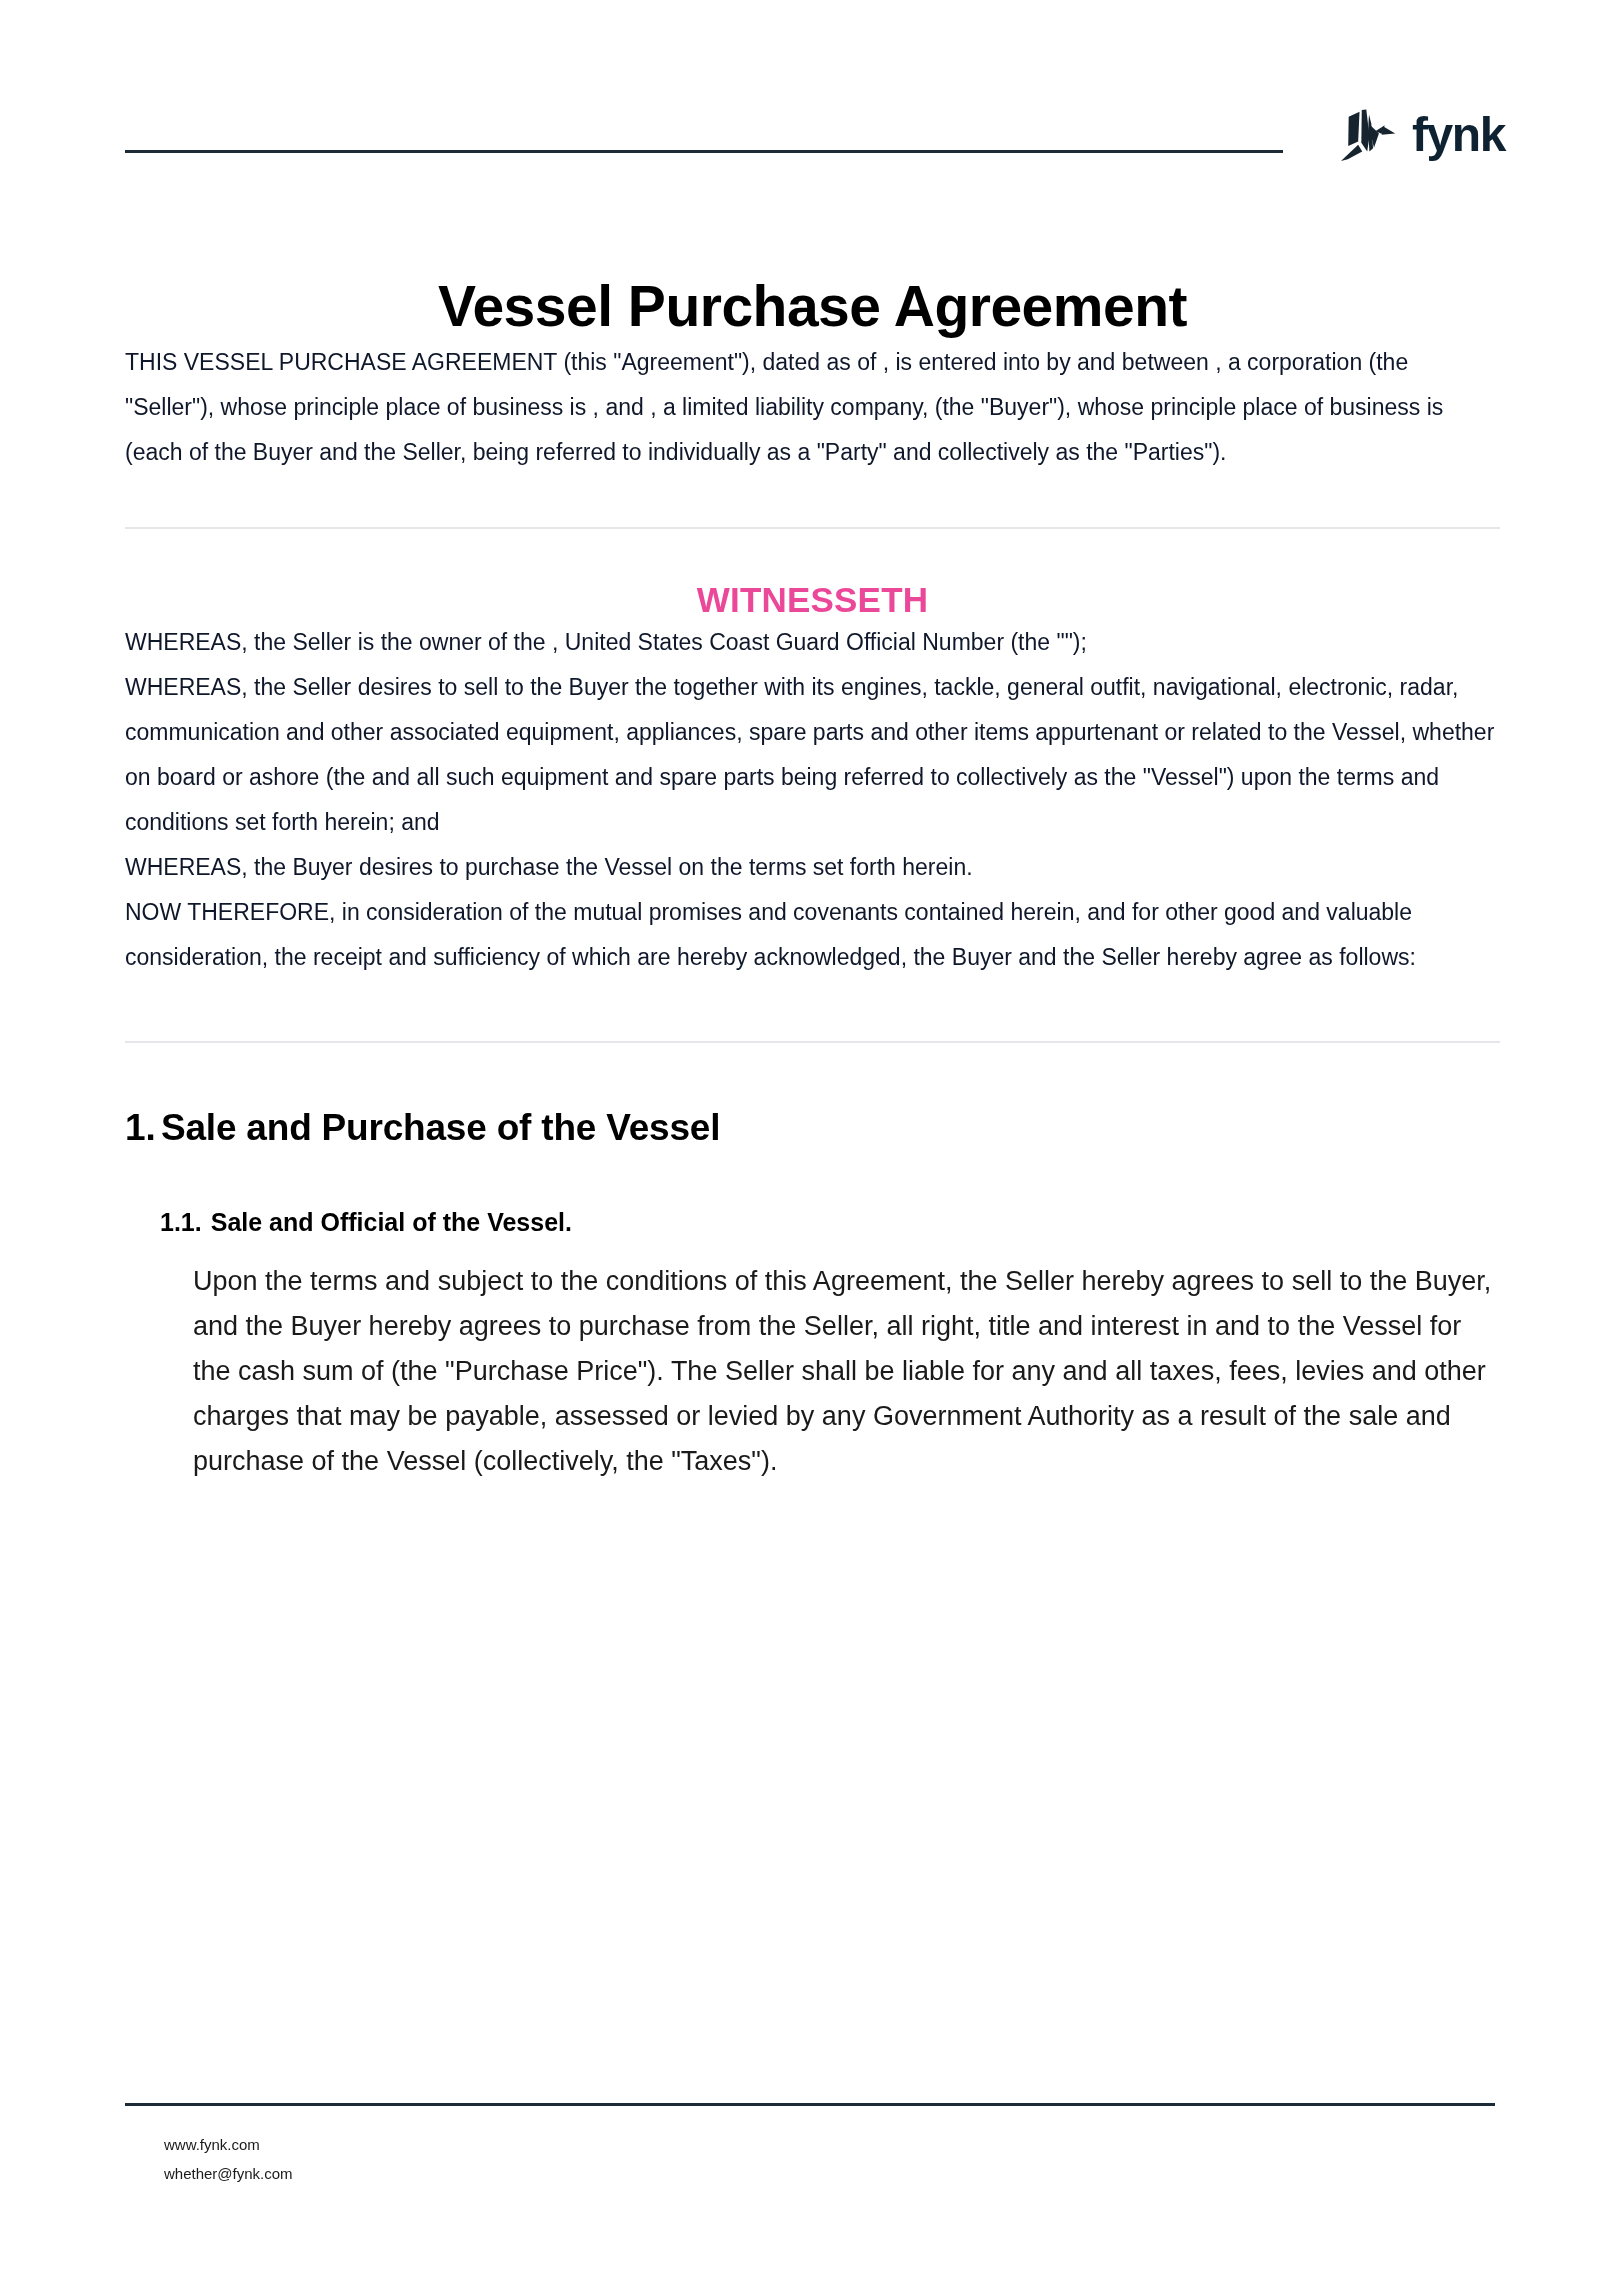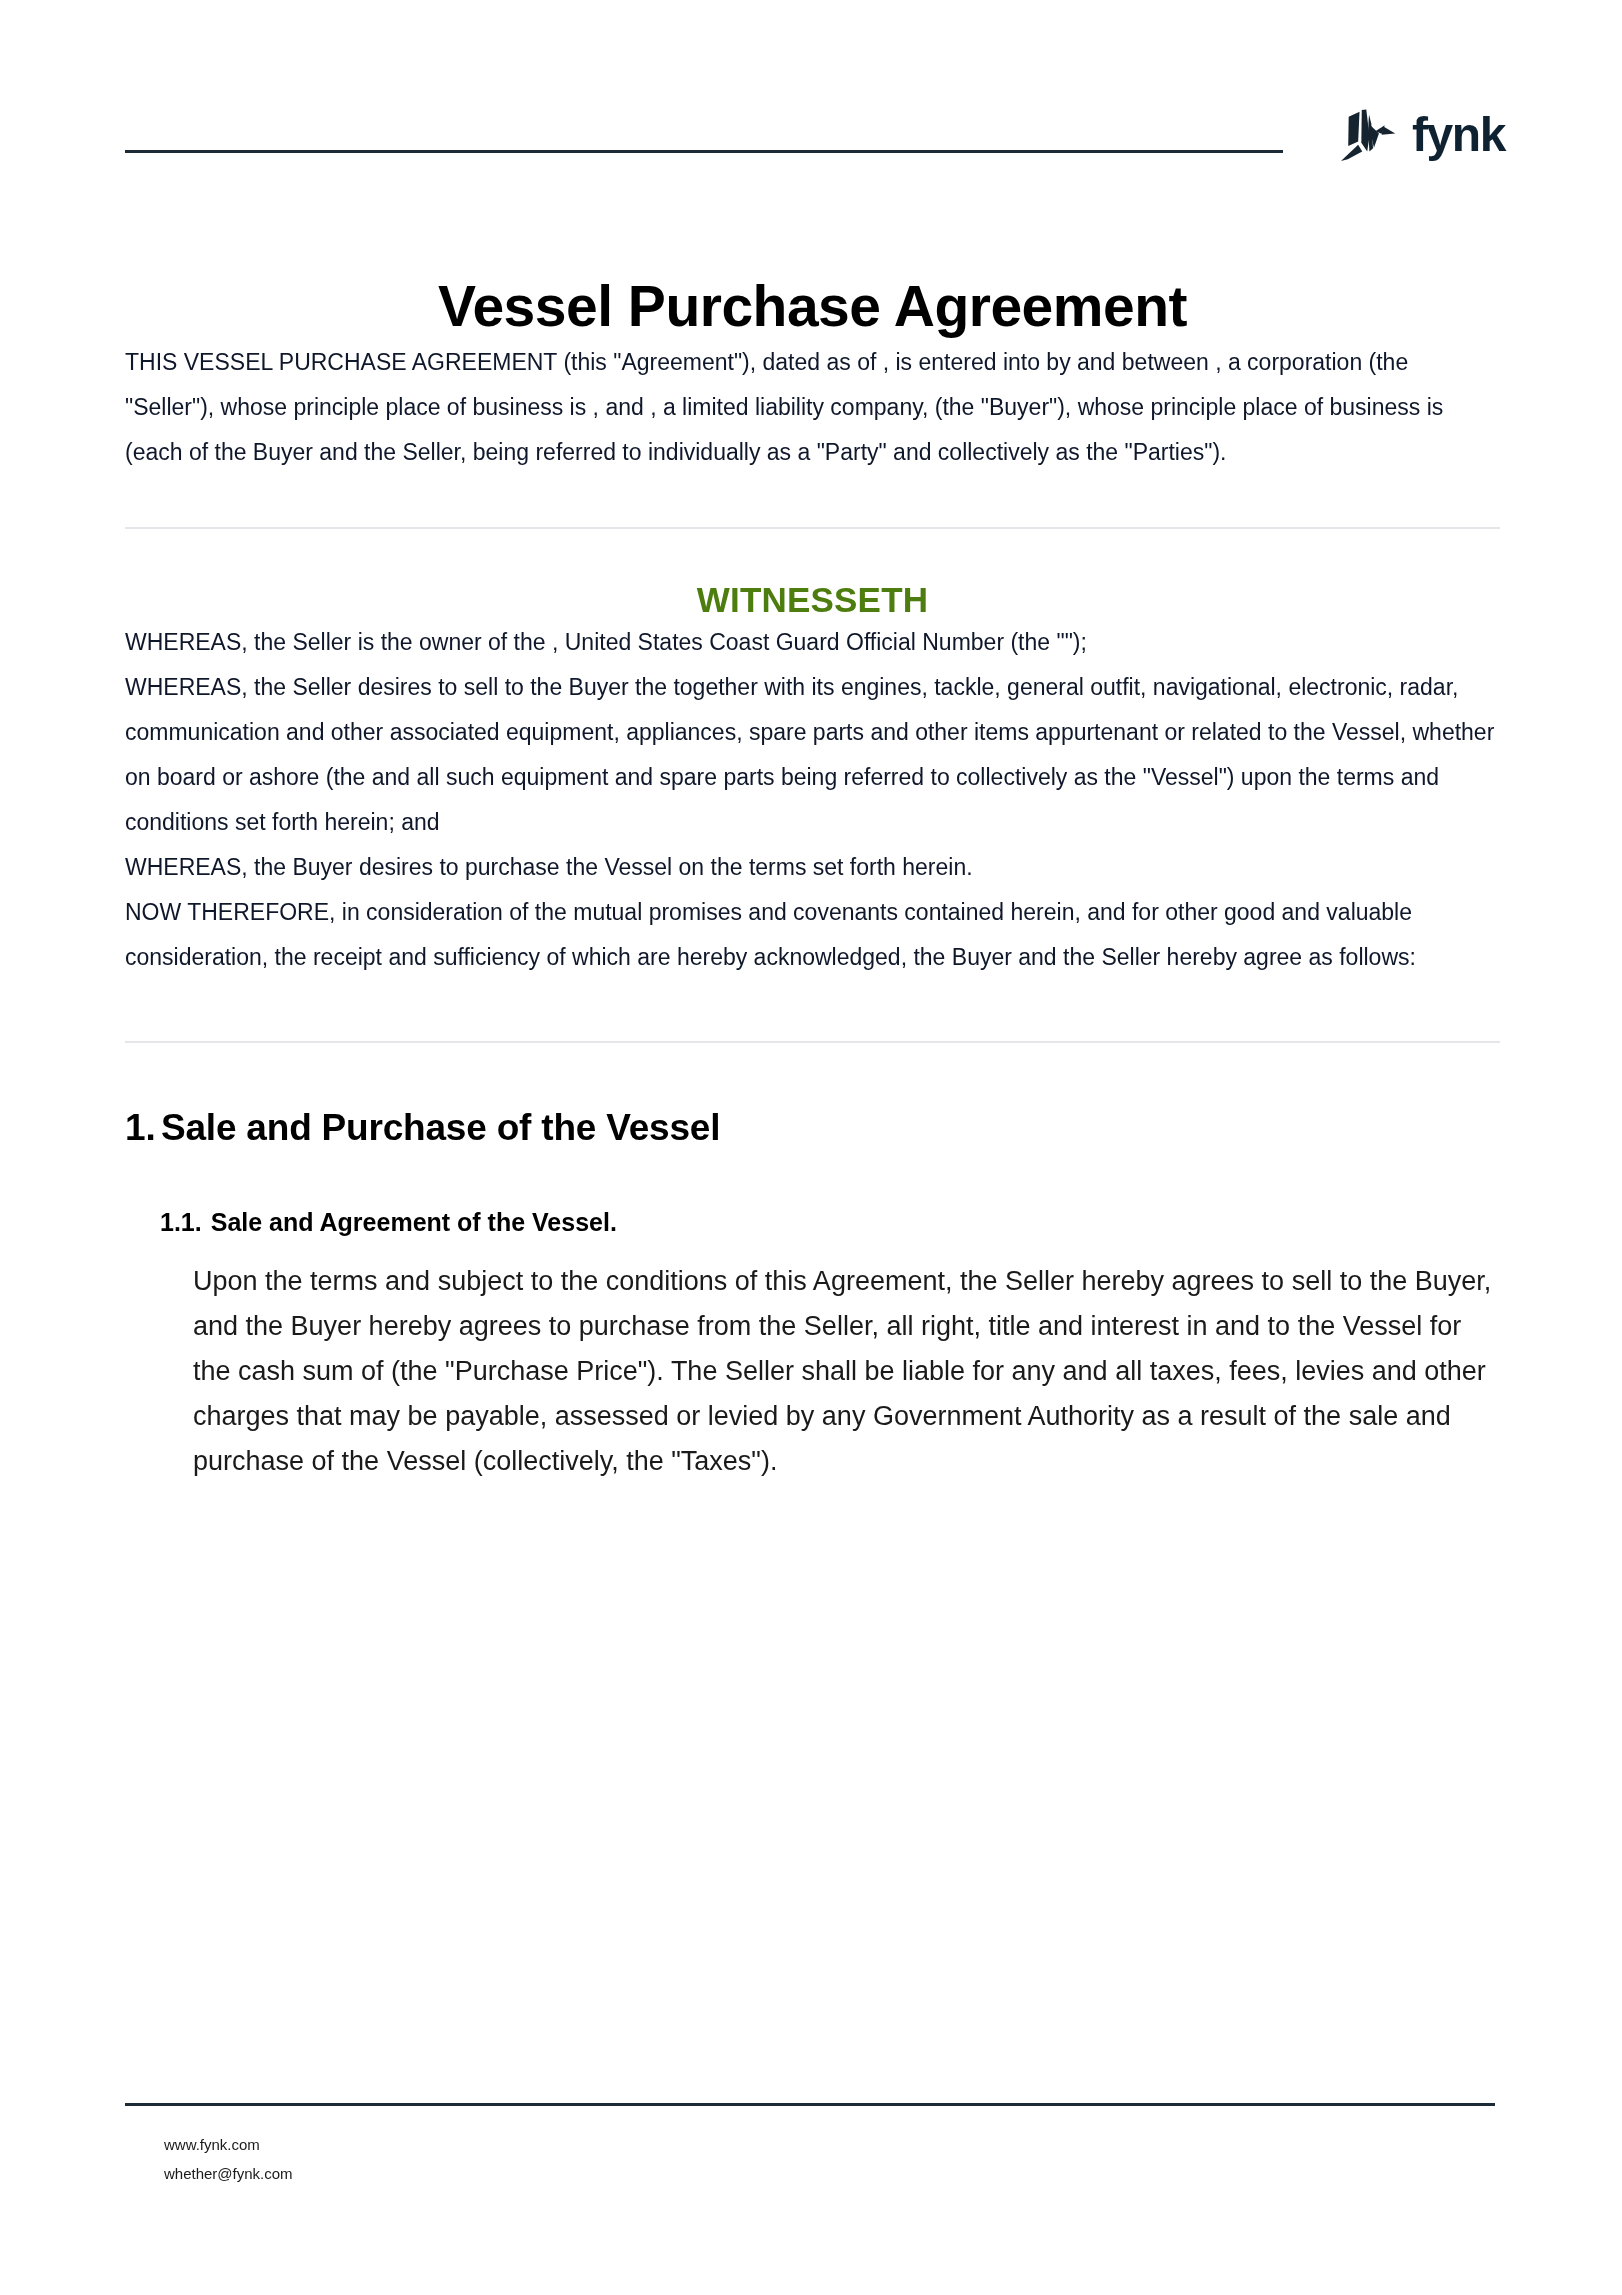--- a/index.html
+++ b/index.html
@@ -101,21 +101,21 @@
   }
   .divider-1 { margin-top: 52px; }
   .divider-2 { margin-top: 61px; }
 
   .witnesseth {
     margin: 0;
     padding-top: 51px;
     text-align: center;
     font-size: 35px;
     font-weight: 700;
-    color: #4d7c0f;
+    color: #ec4899;
     letter-spacing: 0.2px;
   }
 
   .whereas-1 { margin-top: 42px; }
   .whereas-2 { margin-top: 31px; }
   .whereas-3 { margin-top: 31px; }
   .now-therefore { margin-top: 31px; }
 
   .section-heading {
     margin: 0;
@@ -212,21 +212,21 @@
     <p class="body-text now-therefore">NOW THEREFORE, in consideration of the mutual promises and covenants contained herein, and for other good and valuable consideration, the receipt and sufficiency of which are hereby acknowledged, the Buyer and the Seller hereby agree as follows:</p>
 
     <hr class="divider divider-2">
 
     <h2 class="section-heading">
       <span class="sec-num">1.</span><span>Sale and Purchase of the Vessel</span>
     </h2>
 
     <div class="subsection">
       <h3 class="subsection-heading">
-        <span class="sub-num">1.1.</span><span>Sale and Agreement of the Vessel.</span>
+        <span class="sub-num">1.1.</span><span>Sale and Official of the Vessel.</span>
       </h3>
       <p class="subsection-body">Upon the terms and subject to the conditions of this Agreement, the Seller hereby agrees to sell to the Buyer, and the Buyer hereby agrees to purchase from the Seller, all right, title and interest in and to the Vessel for the cash sum of (the "Purchase Price"). The Seller shall be liable for any and all taxes, fees, levies and other charges that may be payable, assessed or levied by any Government Authority as a result of the sale and purchase of the Vessel (collectively, the "Taxes").</p>
     </div>
 
   </div>
 
   <div class="footer">
     <div class="footer-rule"></div>
     <div class="footer-lines">
       <div>www.fynk.com</div>

